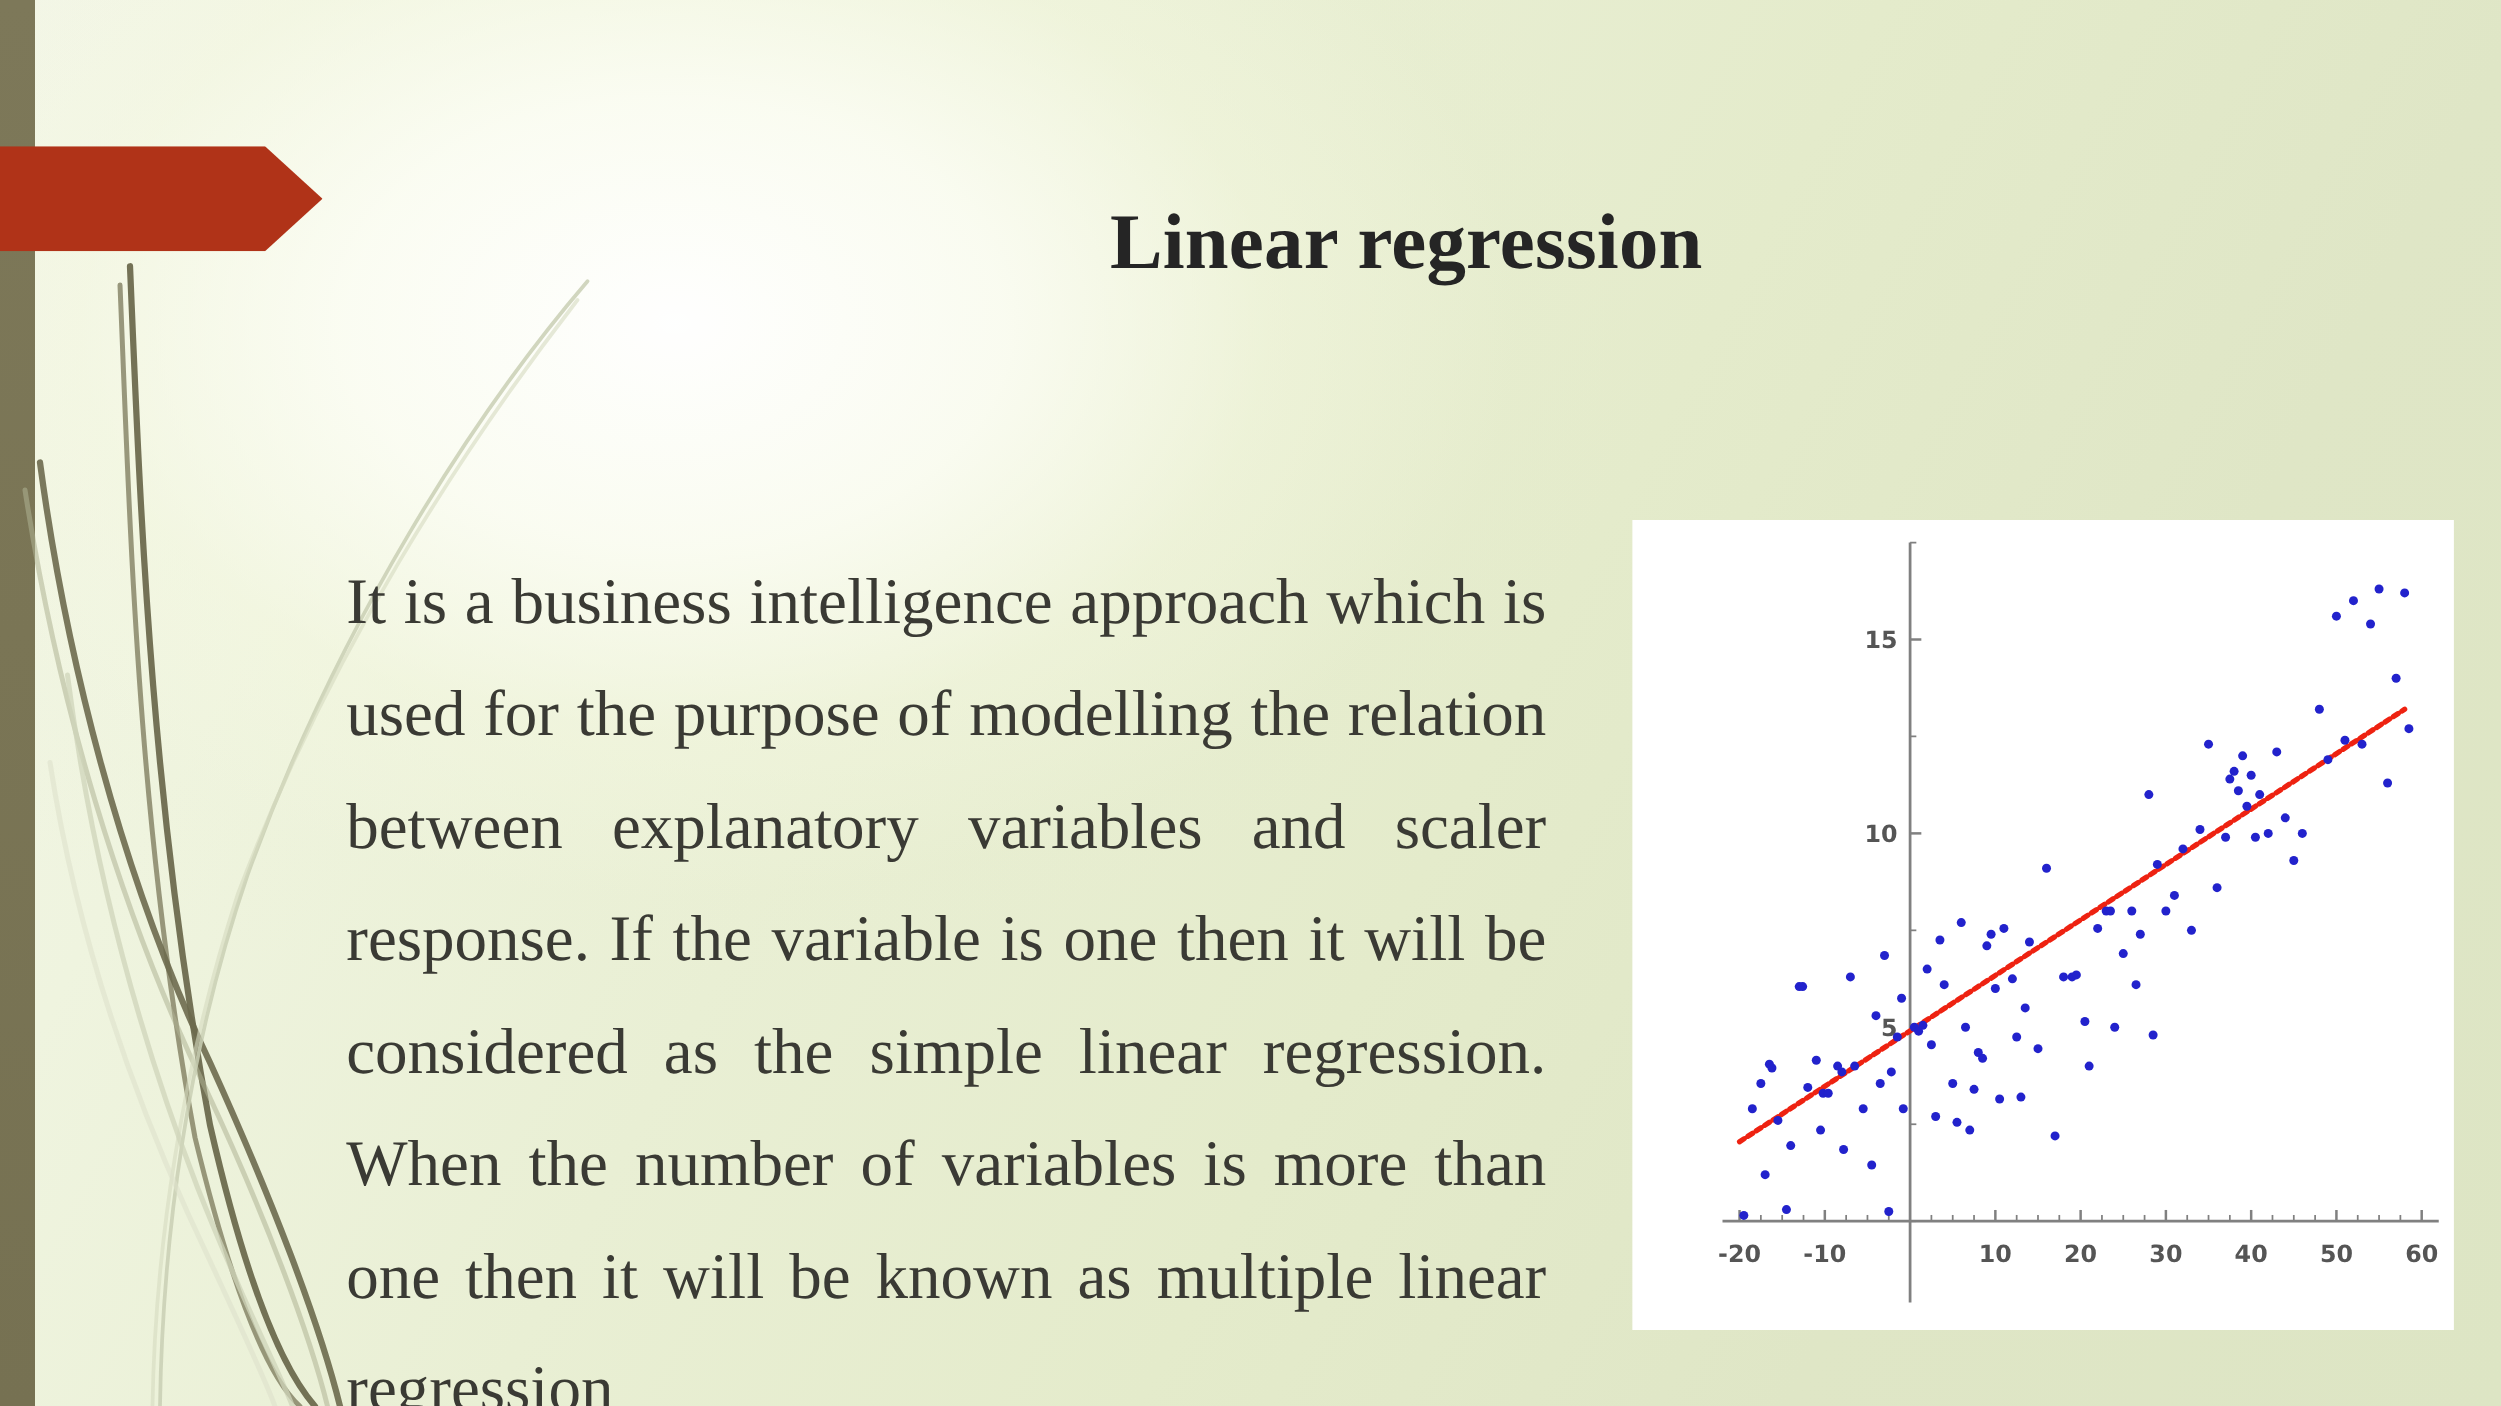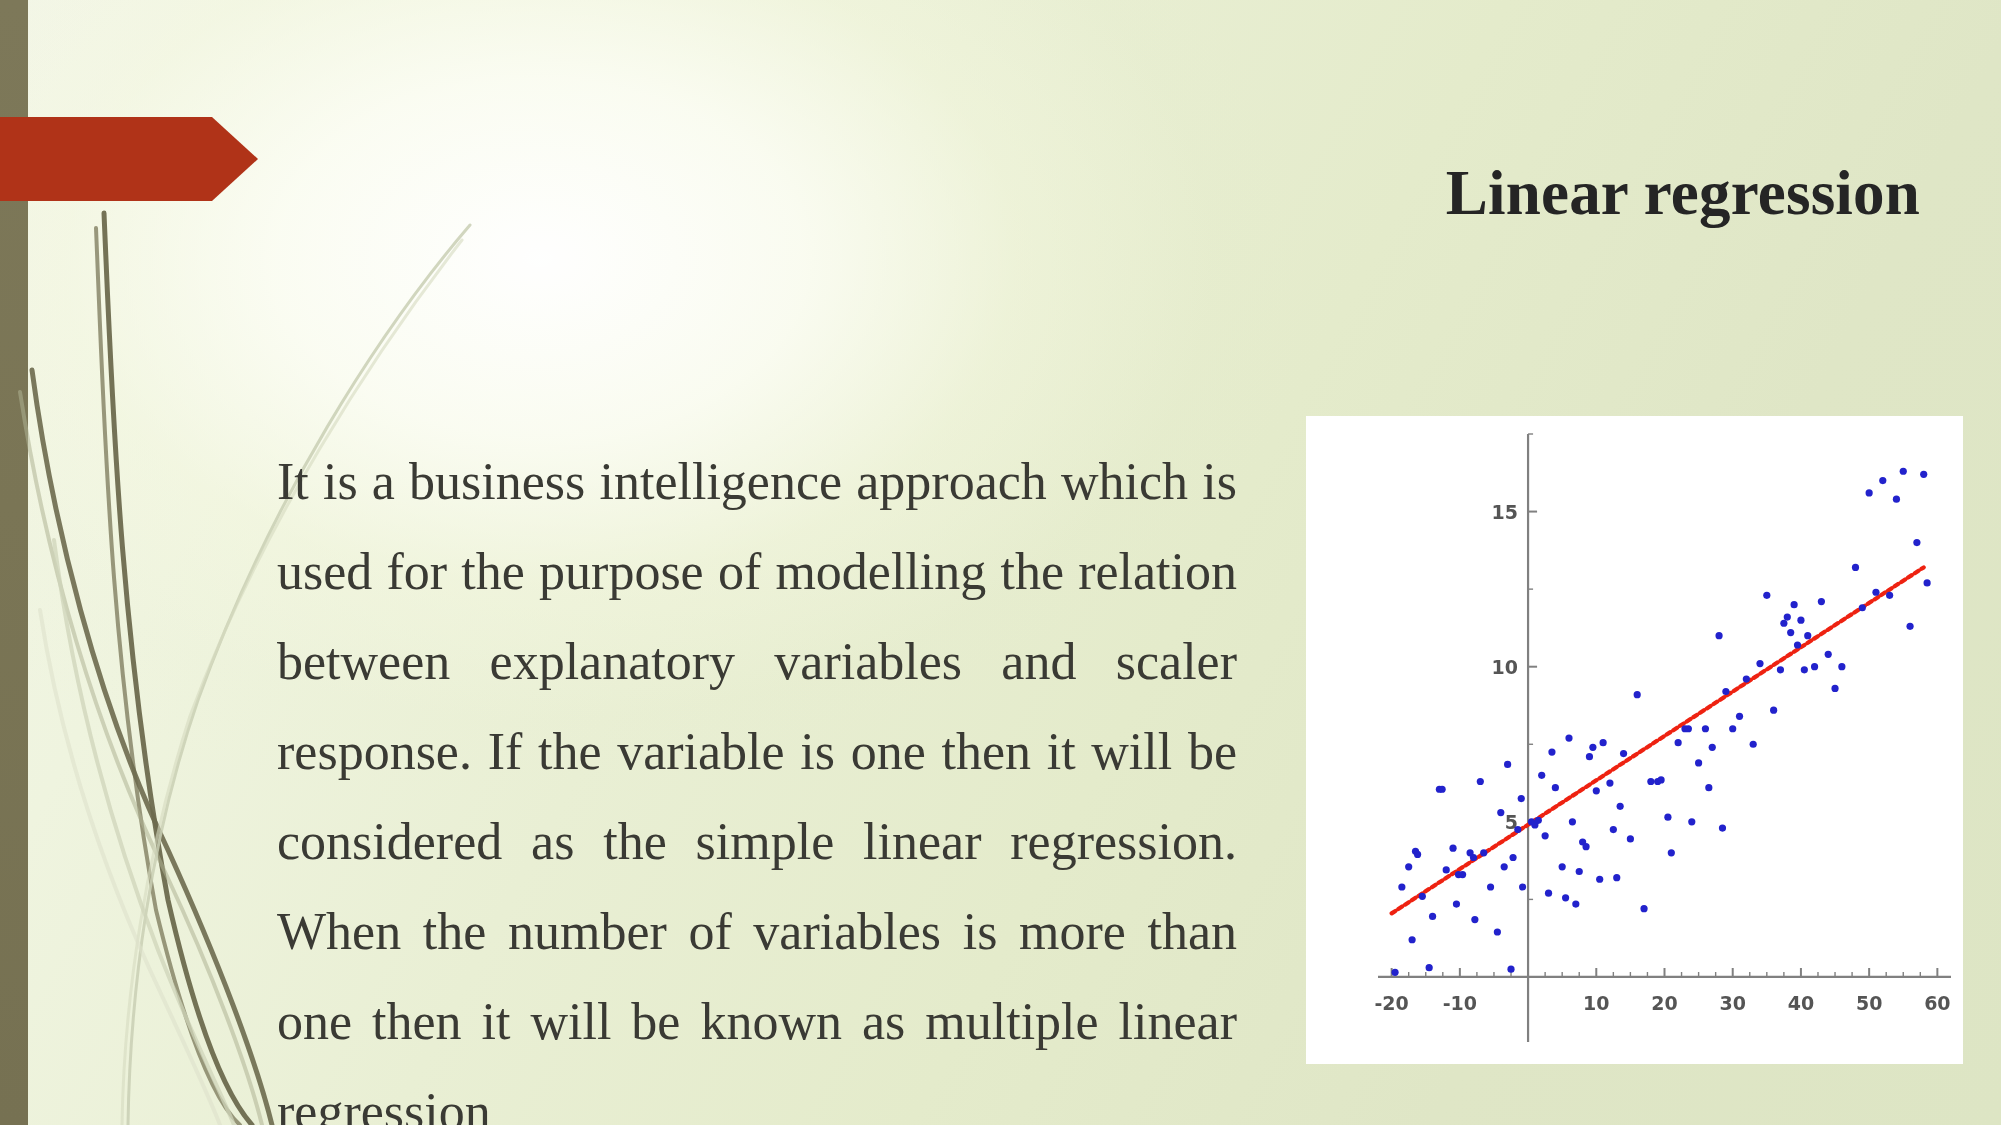--- a/index.html
+++ b/index.html
@@ -58,21 +58,21 @@
     width: 258px;
     height: 84px;
   }
 
   
   .title {
     position: absolute;
     left: 330px;
     top: 117px;
     width: 1590px;
-    text-align: right;
+    text-align: center;
     font-size: 63px;
     font-weight: bold;
     color: #252525;
     letter-spacing: 0.2px;
     line-height: 1.1;
   }
 
   
   .body-text {
     position: absolute;

